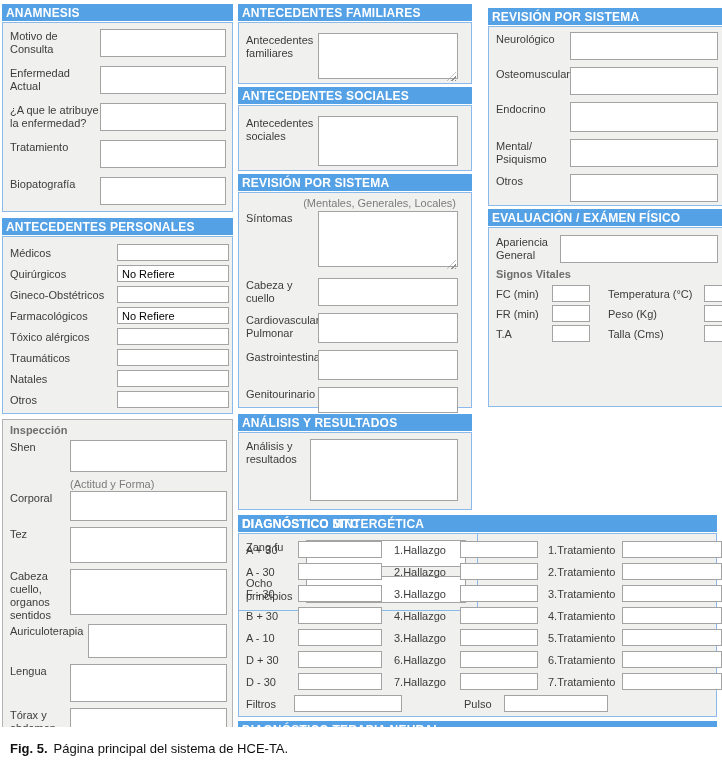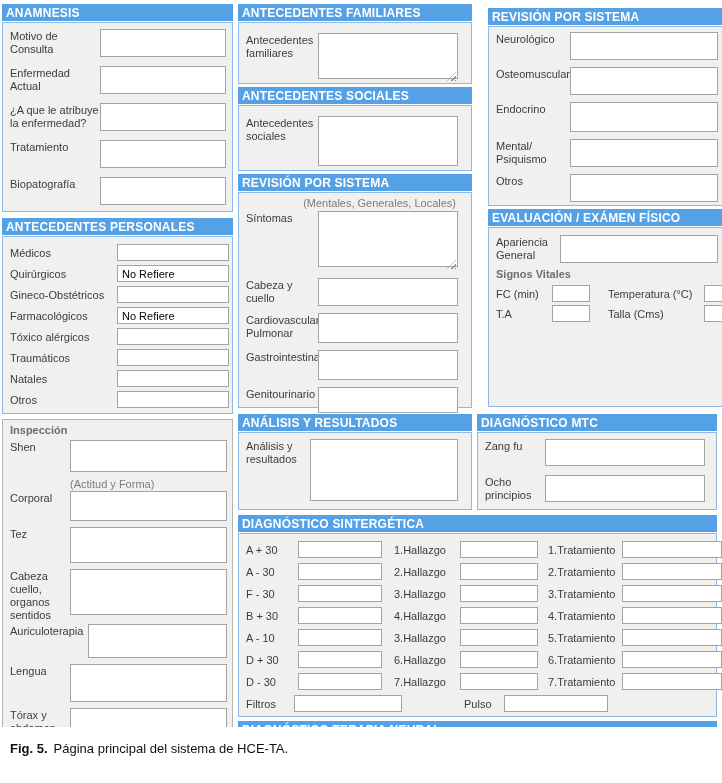--- a/index.html
+++ b/index.html
@@ -4,21 +4,21 @@
 <style>
   html,body{margin:0;padding:0;background:#fff;}
   body{width:722px;height:783px;font-family:"Liberation Sans",sans-serif;color:#333;position:relative;}
   .canvas{position:absolute;top:0;left:0;width:722px;height:727px;overflow:hidden;background:#fff;}
   .cols{display:flex;gap:5px;padding:4px 0 0 2px;}
   .col-left{width:231px;flex:none;}
   .col-group{width:479px;flex:none;}
   .top-row{display:flex;gap:16px;height:406px;align-items:flex-start;}
   .mid-col{width:234px;flex:none;}
   .right-col{width:240px;flex:none;margin-top:4px;}
-  .row2{display:flex;gap:5px;margin-top:4px;height:96px;align-items:flex-start;}
+  .row2{display:flex;gap:5px;margin-top:4px;height:96px;align-items:flex-start;flex-direction:column;}
   .hdr{background:#55a1e6;color:#fff;font-weight:bold;font-size:12px;padding:3px 4px 2px 4px;letter-spacing:.2px;line-height:12px;}
   .box{border:1px solid #8ab9ea;background:#f0f0ee;margin-top:1px;box-sizing:border-box;padding:6px 5px 4px 7px;}
   .grubox{border:1px solid #b3b3b3;background:#f0f0ee;box-sizing:border-box;padding:4px 5px 4px 7px;margin-top:5px;}
   .frow{display:flex;align-items:flex-start;}
   .lbl{font-size:11px;color:#3c3c3c;line-height:13px;padding-top:1px;}
   .glbl{font-size:11px;color:#7c7c7c;line-height:13px;}
   .ta{border:1px solid #a3a3a3;background:#fff;resize:none;box-sizing:border-box;font:11px "Liberation Sans",sans-serif;padding:1px 3px;}
   .inp{border:1px solid #a3a3a3;background:#fff;box-sizing:border-box;font:11px "Liberation Sans",sans-serif;height:17px;padding:1px 4px;}
   .tawrap{position:relative;display:inline-block;}
   .resize-handle{position:absolute;right:2px;bottom:2px;width:9px;height:9px;
@@ -255,20 +255,26 @@
               <textarea class="ta" style="width: 158px; height: 28px;"></textarea>
             </div>
             <div class="glbl" style="font-weight:bold;color:#6e6e6e;margin-bottom:4px;">Signos Vitales</div>
             <div class="vit-row">
               <span class="lbl vl1">FC (min)</span>
               <input class="inp vi1" style="">
               <span class="lbl vl2">Temperatura (°C)</span>
               <input class="inp vi2" style="">
             </div>
             <div class="vit-row">
+              <span class="lbl vl1">FR (min)</span>
+              <input class="inp vi1" style="">
+              <span class="lbl vl2">Peso (Kg)</span>
+              <input class="inp vi2" style="">
+            </div>
+            <div class="vit-row">
               <span class="lbl vl1">T.A</span>
               <input class="inp vi1" style="">
               <span class="lbl vl2">Talla (Cms)</span>
               <input class="inp vi2" style="">
             </div>
           </div>
         </div>
       </div>
 
       <div class="row2">

